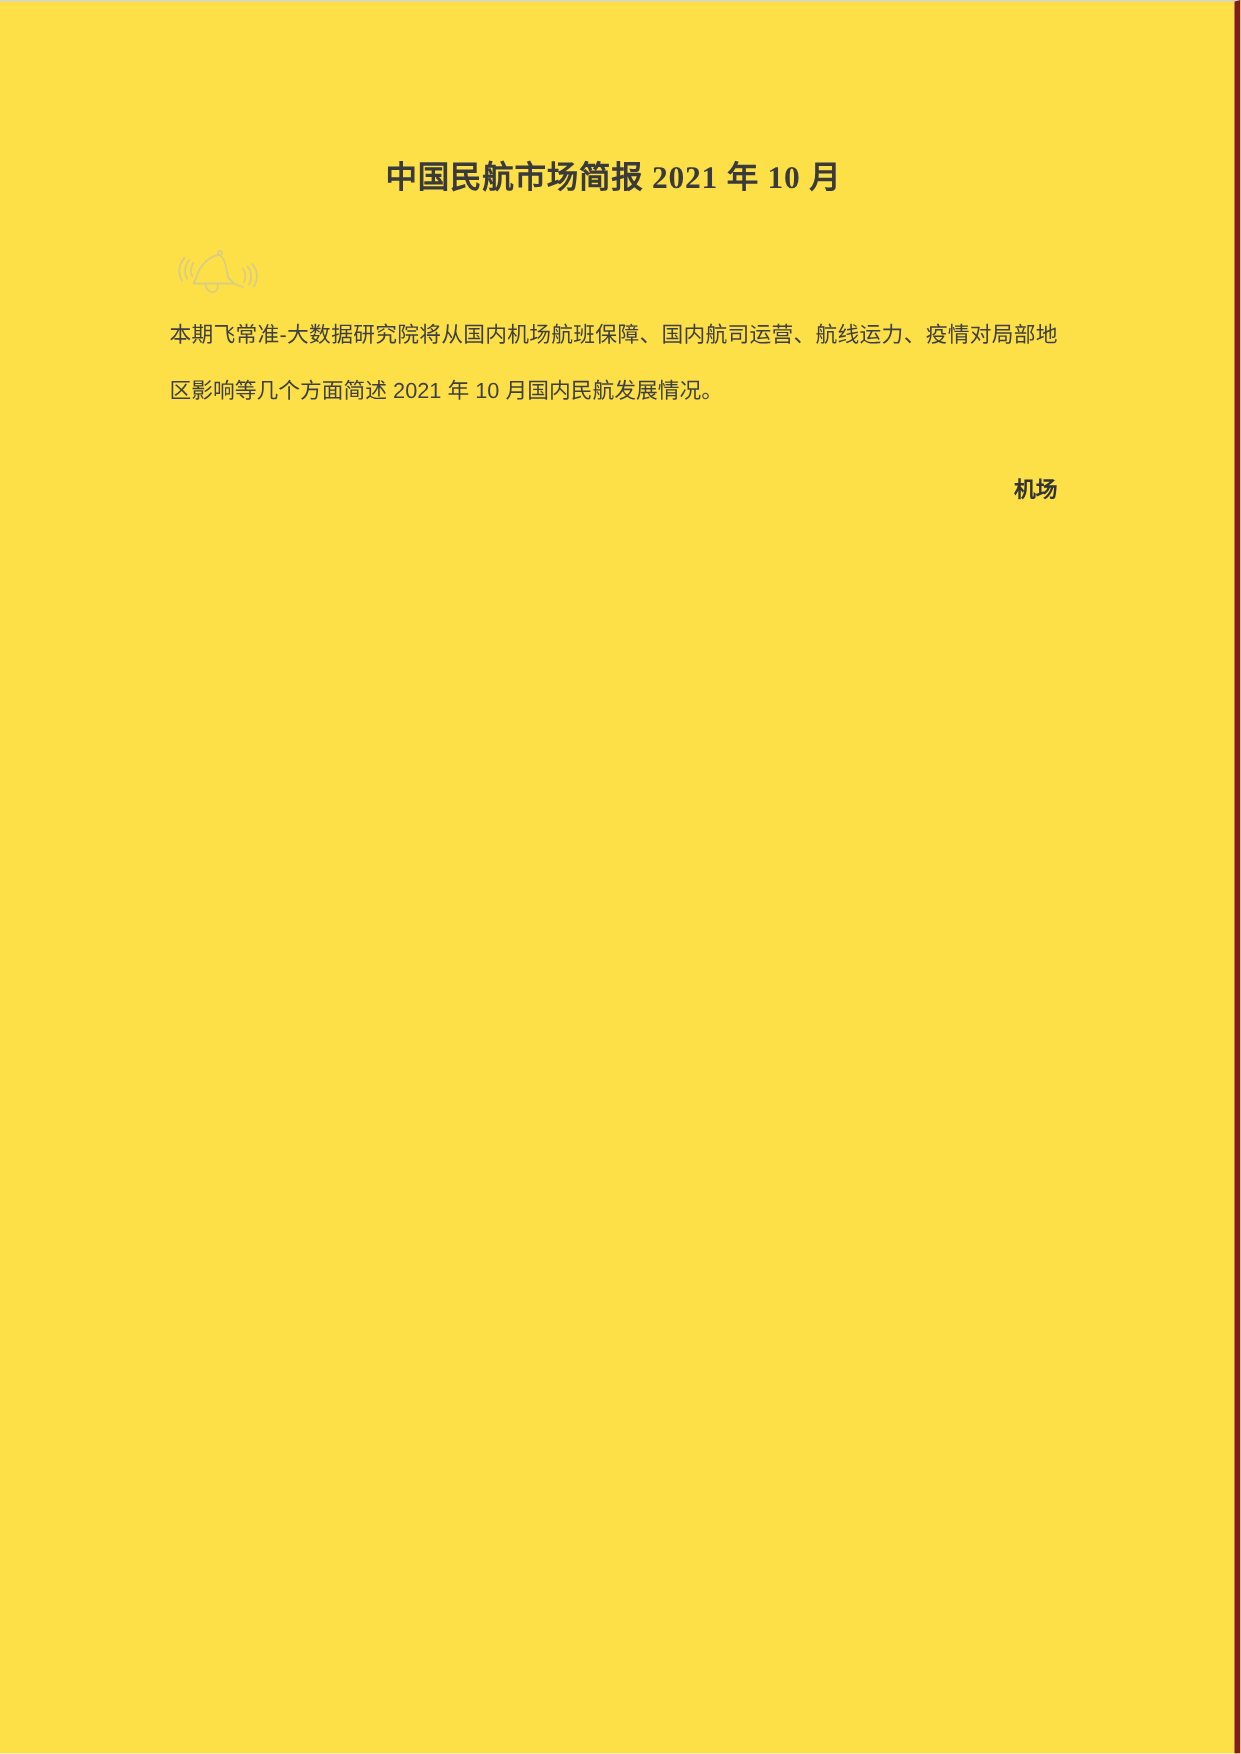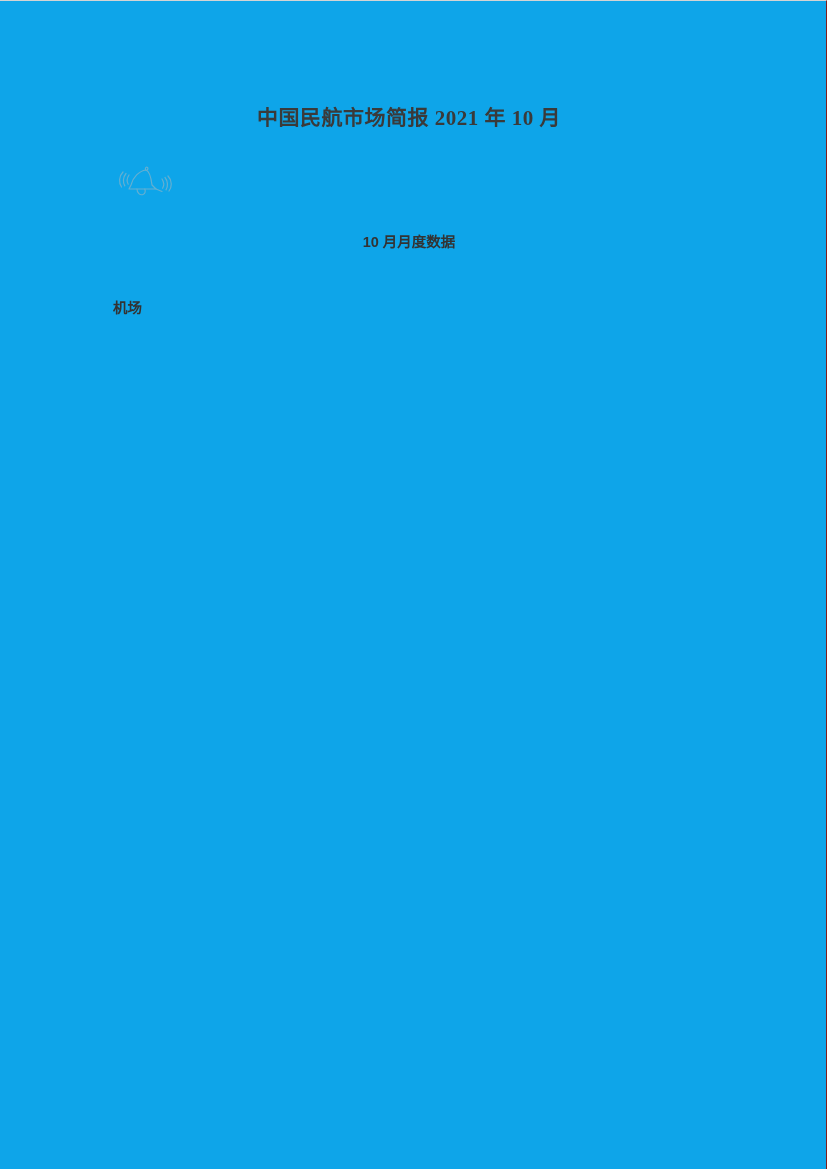--- a/index.html
+++ b/index.html
@@ -11,23 +11,23 @@
   body {
     font-family: "Liberation Sans", "DejaVu Sans", sans-serif;
     -webkit-font-smoothing: antialiased;
   }
 
   .page {
     position: relative;
     width: 827px;
     height: 1169px;
     box-sizing: border-box;
-    background: #0ea5e9;
+    background: #fde047;
     border-top: 1px solid #d4d4d4;
-    border-right: 1px solid #7f1d1d;
+    border-right: 4px solid #7f1d1d;
     overflow: hidden;
   }
 
   .content {
     position: absolute;
     left: 113px;
     top: 0;
     width: 592px;
   }
 
@@ -86,21 +86,21 @@
     color: #333333;
     text-align: center;
     line-height: 37px;
     margin: 0;
     padding-top: 22px;
   }
   .section-title-left {
     font-size: 14.5px;
     font-weight: 700;
     color: #333333;
-    text-align: left;
+    text-align: right;
     line-height: 37px;
     margin: 0;
     padding-top: 29px;
   }
 </style>
 </head>
 <body>
 
 <div class="page">
   <div class="content">
@@ -117,24 +117,24 @@
           <path d="M11 11.5 C8 15, 7.6 20.5, 9.8 23.8"></path>
           <path d="M14 13 C12 16, 11.8 19.8, 13.2 22.2"></path>
           <path d="M53 14 C57 18, 57.2 25, 54 29"></path>
           <path d="M50 15.5 C53 19, 53.2 24.5, 51 27.8"></path>
           <path d="M47 17 C49 20, 49 23.8, 47.6 26.2"></path>
           <path d="M41 27 L47 29.5"></path>
         </g>
       </svg>
     </div>
 
+    <p class="para intro">本期飞常准-大数据研究院将从国内机场航班保障、国内航司运营、航线运力、疫情对局部地区影响等几个方面简述 2021 年 10 月国内民航发展情况。</p>
 
 
 
 
 
 
-    <h2 class="section-title-center">10 月月度数据</h2>
 
     <h2 class="section-title-left">机场</h2>
 
   </div>
 </div>
 
 </body></html>

